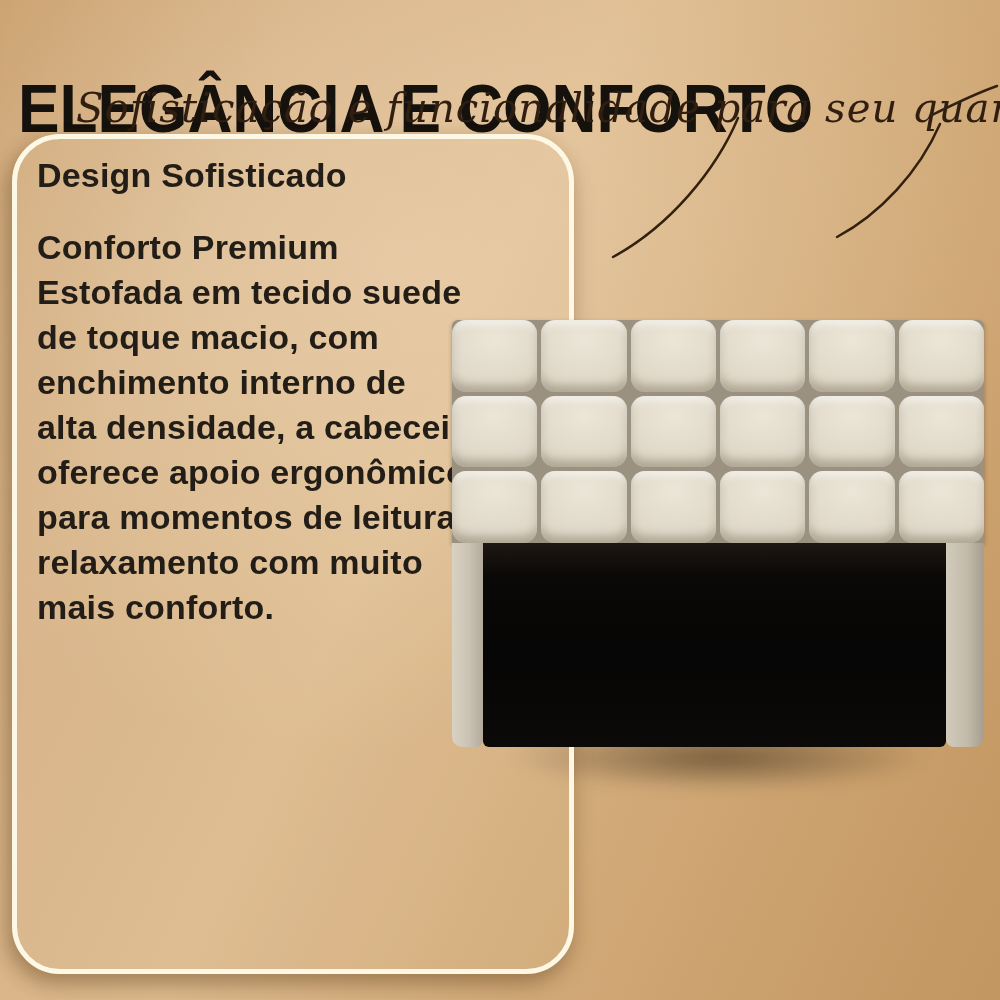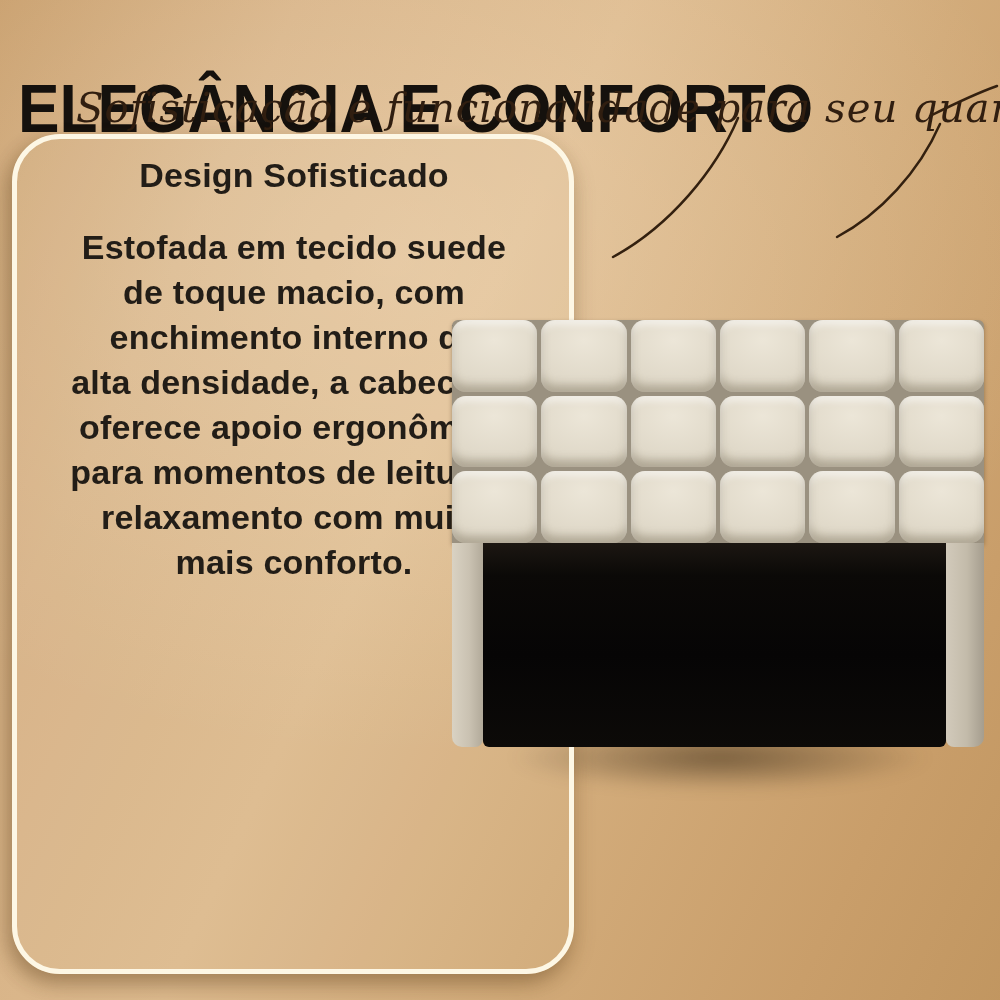--- a/index.html
+++ b/index.html
@@ -32,21 +32,20 @@
 
   
   .card{
     position:absolute;left:12px;top:134px;
     width:562px;height:840px;box-sizing:border-box;
     border:5px solid #fdf7e5;border-radius:48px;
     background:rgba(255,250,240,0.05);
     box-shadow:-6px 8px 18px rgba(90,60,25,0.28), 0 10px 22px rgba(90,60,25,0.22);
     padding:14px 18px 0 20px;
     z-index:2;
-    text-align:center;
   }
   .para{color:#221d17;font-weight:bold;font-size:34px;line-height:45px;letter-spacing:0.2px;}
   .para + .para{margin-top:27px;}
   .para-heading{white-space:nowrap;}
   .para-body{white-space:pre-line;}
 
   
   .headboard{
     position:absolute;left:452px;top:320px;width:532px;height:427px;
     margin:0;z-index:3;
@@ -98,20 +97,21 @@
     <path d="M738,118 C716,170 670,226 613,257" stroke="#33200f" stroke-width="2.5" stroke-linecap="round"></path>
     <path d="M940,124 C919,172 880,214 837,237" stroke="#33200f" stroke-width="2.5" stroke-linecap="round"></path>
     <path d="M930,116 C958,102 980,92 997,86" stroke="#33200f" stroke-width="2.5" stroke-linecap="round"></path>
   </svg>
 
   <section class="card">
     <div class="para">
       <div class="para-heading">Design Sofisticado</div>
     </div>
     <div class="para">
+      <div class="para-heading">Conforto Premium</div>
       <div class="para-body">Estofada em tecido suede
 de toque macio, com
 enchimento interno de
 alta densidade, a cabeceira
 oferece apoio ergonômico
 para momentos de leitura e
 relaxamento com muito
 mais conforto.</div>
     </div>
   </section>

